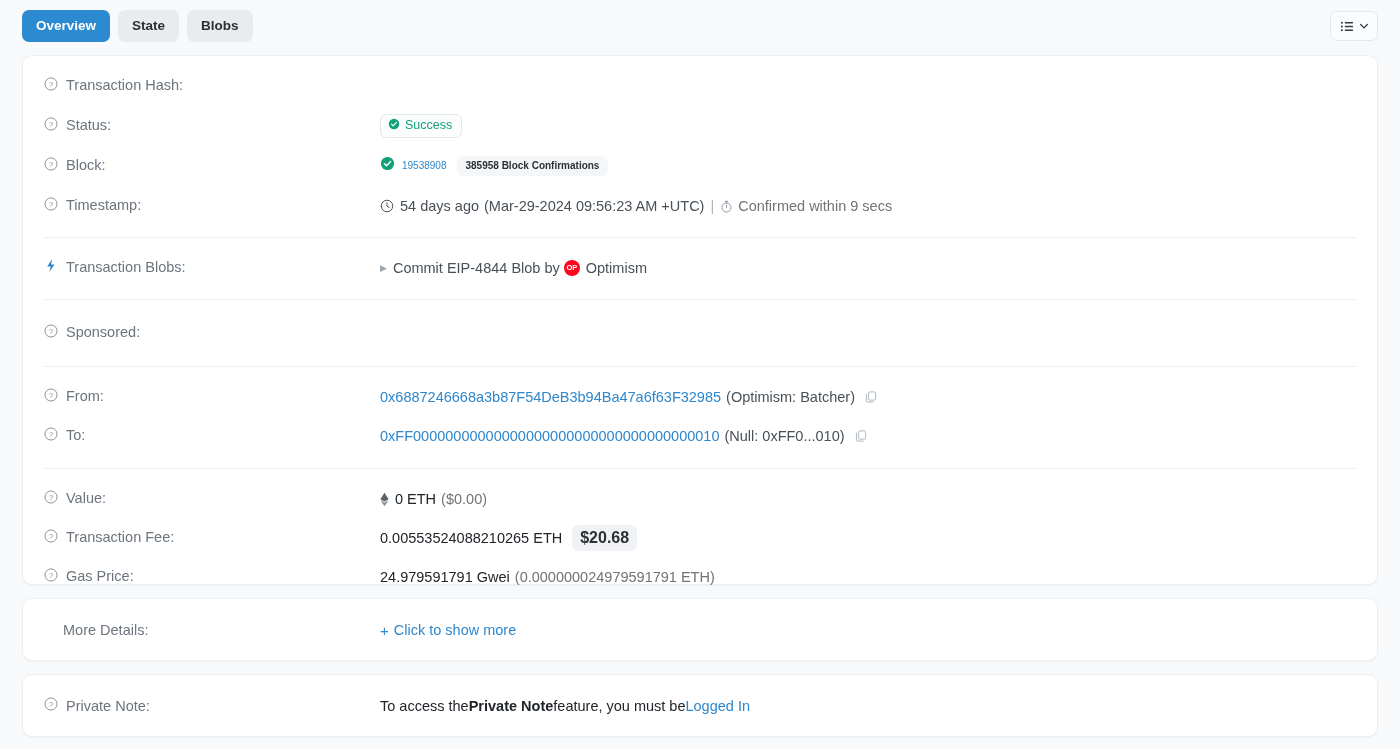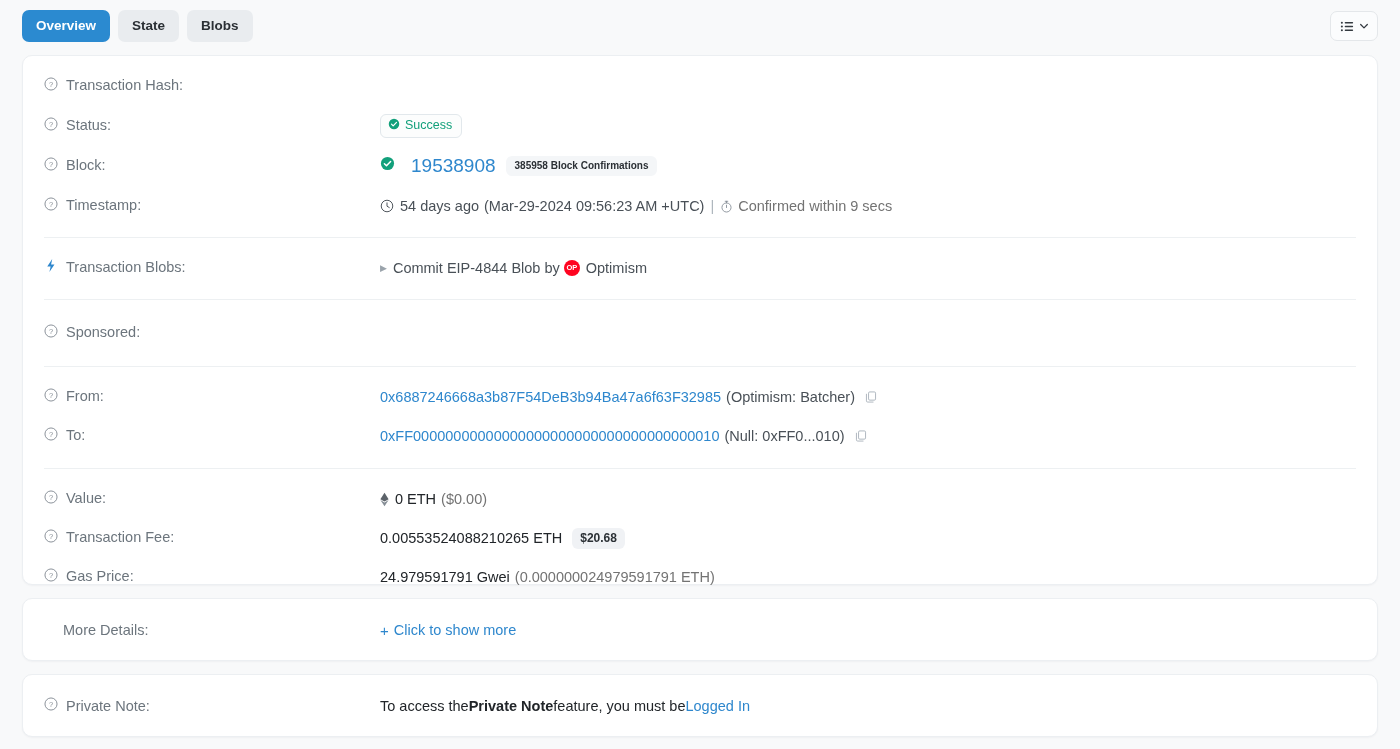--- a/index.html
+++ b/index.html
@@ -75,24 +75,24 @@
   }
   .badge-grey {
     display: inline-flex; align-items: center;
     background: #f4f6f8; border-radius: 6px;
     padding: 4px 9px; font-size: 10px; font-weight: 700;
     color: #2b3035; margin-left: 10px; white-space: nowrap;
   }
   .badge-fee {
     display: inline-flex; align-items: center;
     background: #f0f2f5; border-radius: 6px;
-    padding: 3px 8px; font-size: 12px; font-weight: 700;
+    padding: 3px 8px; font-size: 16px; font-weight: 700;
     color: #2b3035; margin-left: 10px;
   }
-  .blocknum { color: #2e87cd; margin-left: 16px; font-size: 19px; }
+  .blocknum { color: #2e87cd; margin-left: 7px; font-size: 10px; }
   .op-logo {
     display: inline-flex; align-items: center; justify-content: center;
     width: 16px; height: 16px; border-radius: 50%;
     background: #ff0420; color: #fff; font-size: 7.5px;
     font-weight: 700; margin: 0 6px 0 4px; letter-spacing: -0.2px;
   }
   .caret-right { margin-right: 6px; color: #9aa3ab; font-size: 9px; line-height: 1; }
   .plus { color: #2e87cd; margin-right: 5px; font-size: 15px; line-height: 1; }
   .bolt { color: #2e87cd; }
   .divider-dim { color: #adb5bd; margin: 0 6px; }

